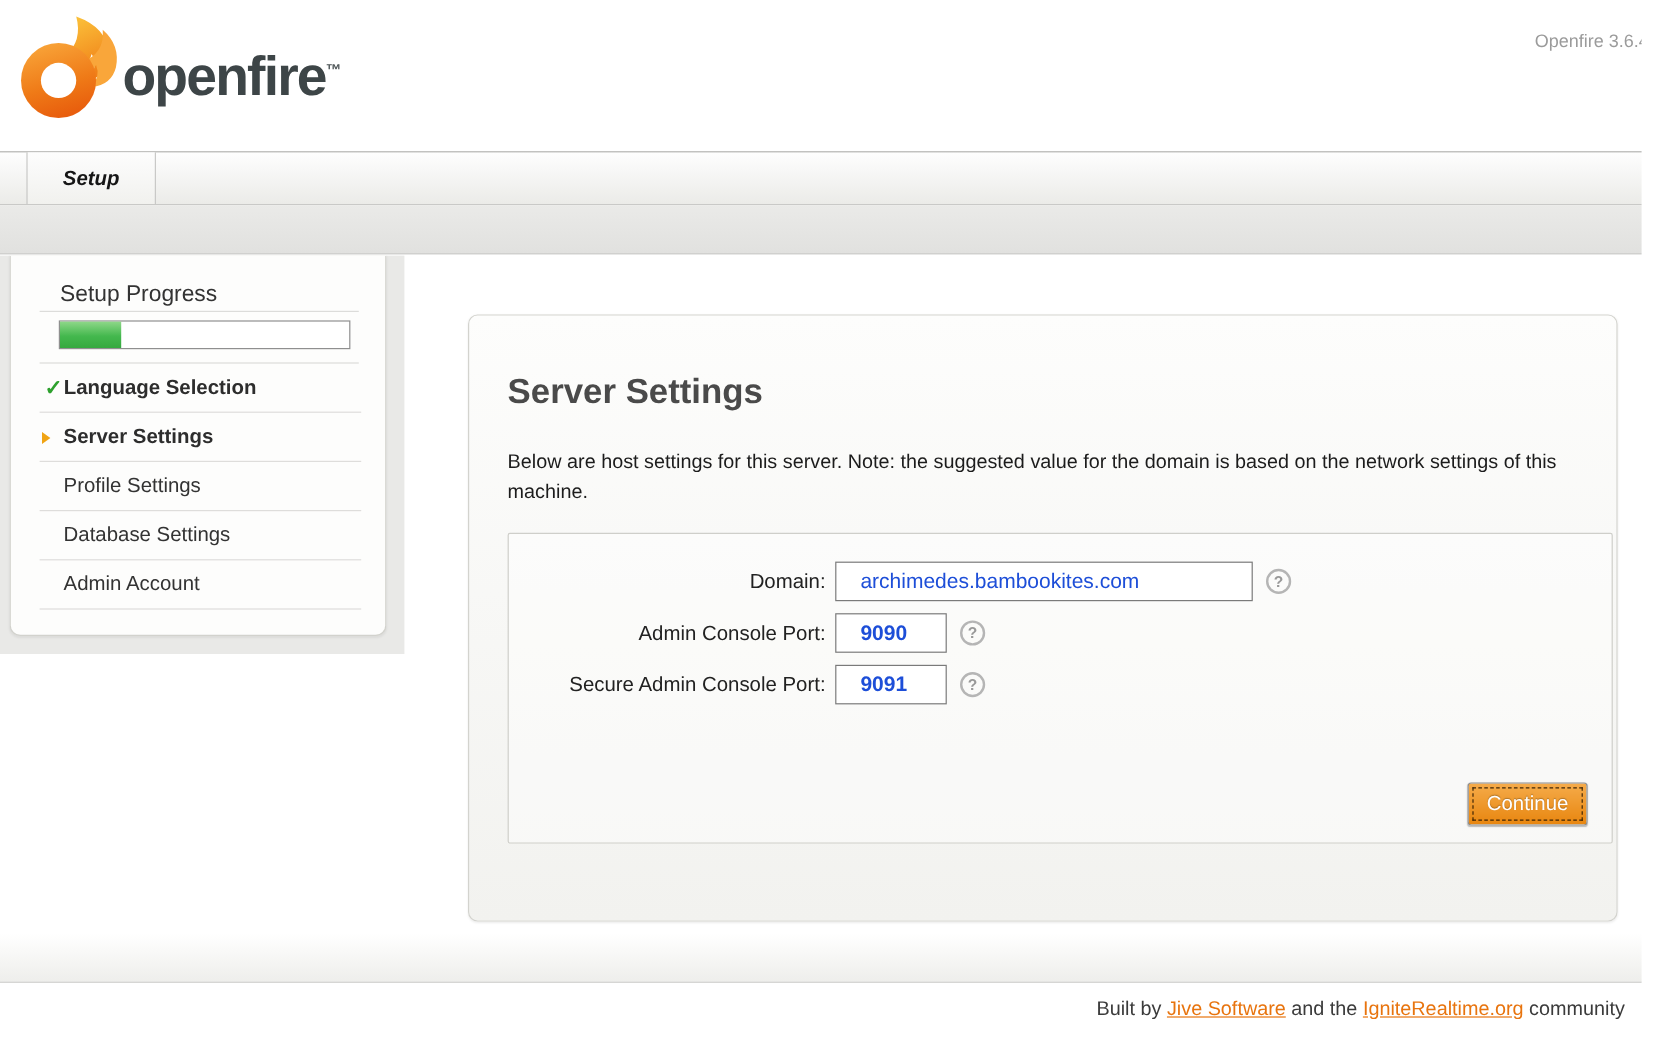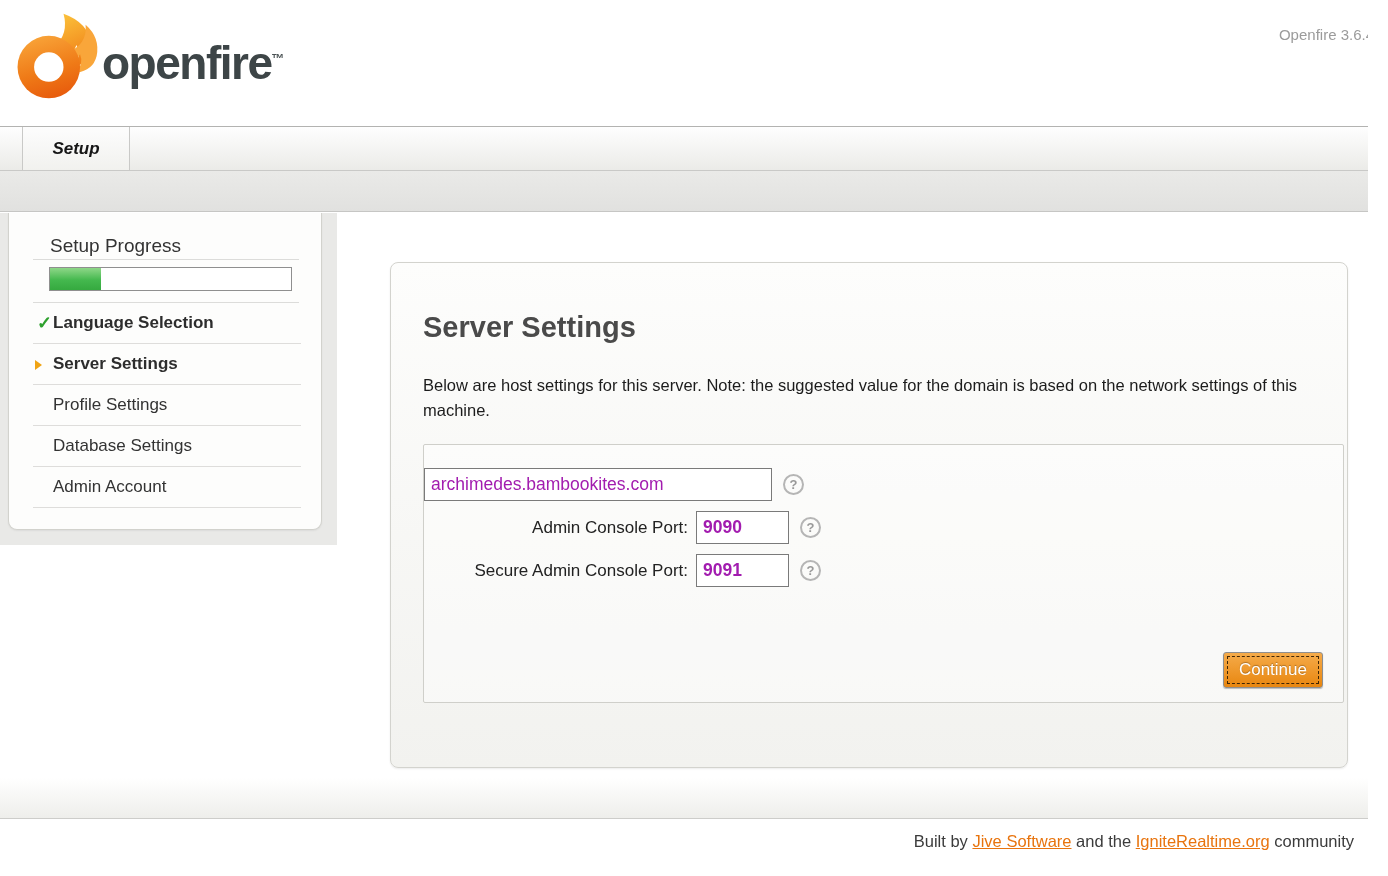--- a/index.html
+++ b/index.html
@@ -53,22 +53,22 @@
            background:linear-gradient(#fdfdfc,#f2f2ef);
            border:1px solid #d3d3ce; border-radius:8px; box-shadow:0 1px 2px rgba(0,0,0,0.08); }
   .panel h1 { position:absolute; left:32px; top:48px; font-size:29px; font-weight:bold; color:#4a4a4a; }
   .panel .desc { position:absolute; left:32px; top:110px; width:878px;
                  font-size:16.5px; line-height:25px; color:#1c1c1c; }
   .formbox { position:absolute; left:32px; top:181px; width:921px; height:259px;
              border:1px solid #cfcfca; background:rgba(255,255,255,0.45); border-radius:2px; }
   .frm { position:absolute; top:23px; left:0; right:0; }
   .row { display:flex; align-items:center; margin-bottom:10px; }
   .row label { width:272px; text-align:right; padding-right:8px; font-size:17px; color:#222; }
-  .row input { font-family:"Liberation Sans", sans-serif; font-size:17.5px; color:#a21caf;
-               border:1px solid #7a7a7a; background:#fff; padding:5px 6px; }
+  .row input { font-family:"Liberation Sans", sans-serif; font-size:17.5px; color:#1d4ed8;
+               border:1px solid #7a7a7a; background:#fff; padding:5px 20px; }
   .inp-wide { width:348px; }
   .inp-narrow { width:93px;font-weight:bold; }
   .help { width:21px; height:21px; margin-left:11px; border:2px solid #b5b5b5; border-radius:50%;
           color:#999; font-size:13px; font-weight:bold; line-height:17px; text-align:center;
           cursor:pointer; flex:0 0 auto; }
   .continue-btn { position:absolute; right:20px; bottom:14px; padding:7px 15px;
                   font-family:"Liberation Sans", sans-serif; font-size:17px; font-weight:normal; color:#fff;
                   text-shadow:0 -1px 1px rgba(0,0,0,0.3);
                   background:linear-gradient(#f5ab4a,#e8860f);
                   border:1px solid #8e8e8e; border-radius:3px;
@@ -146,20 +146,21 @@
     </div>
   </div>
 
   <div class="panel">
     <h1>Server Settings</h1>
     <div class="desc">Below are host settings for this server. Note: the suggested value for the domain is based on the network settings of this machine.</div>
 
     <div class="formbox">
       <div class="frm">
         <div class="row">
+          <label>Domain:</label>
           <input class="inp-wide" type="text" value="archimedes.bambookites.com" style="">
           <span class="help">?</span>
         </div>
         <div class="row">
           <label>Admin Console Port:</label>
           <input class="inp-narrow" type="text" value="9090" style="">
           <span class="help">?</span>
         </div>
         <div class="row">
           <label>Secure Admin Console Port:</label>

